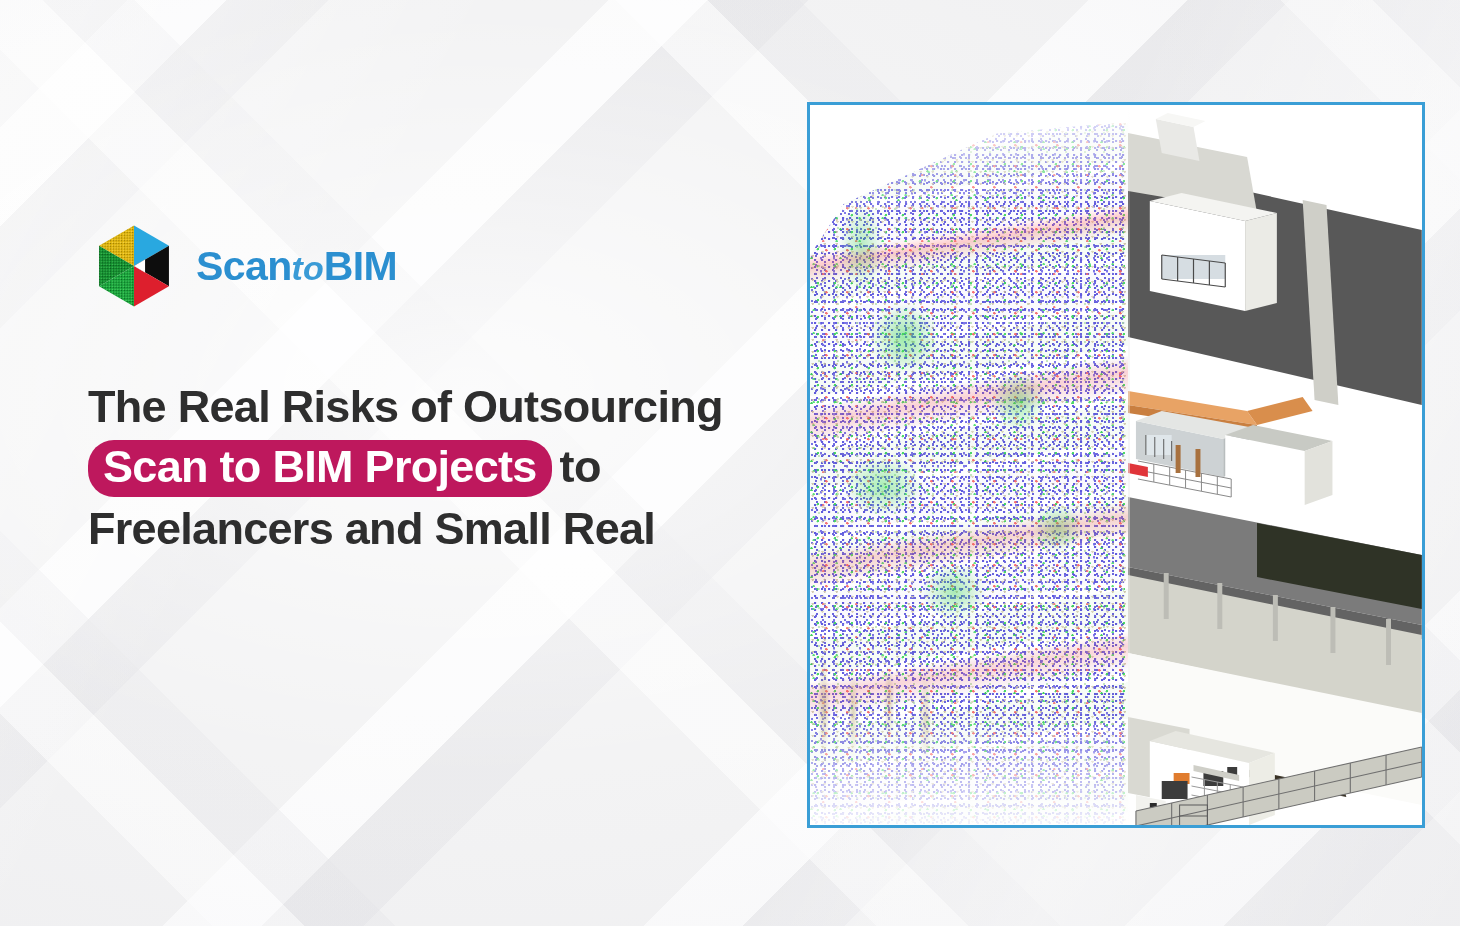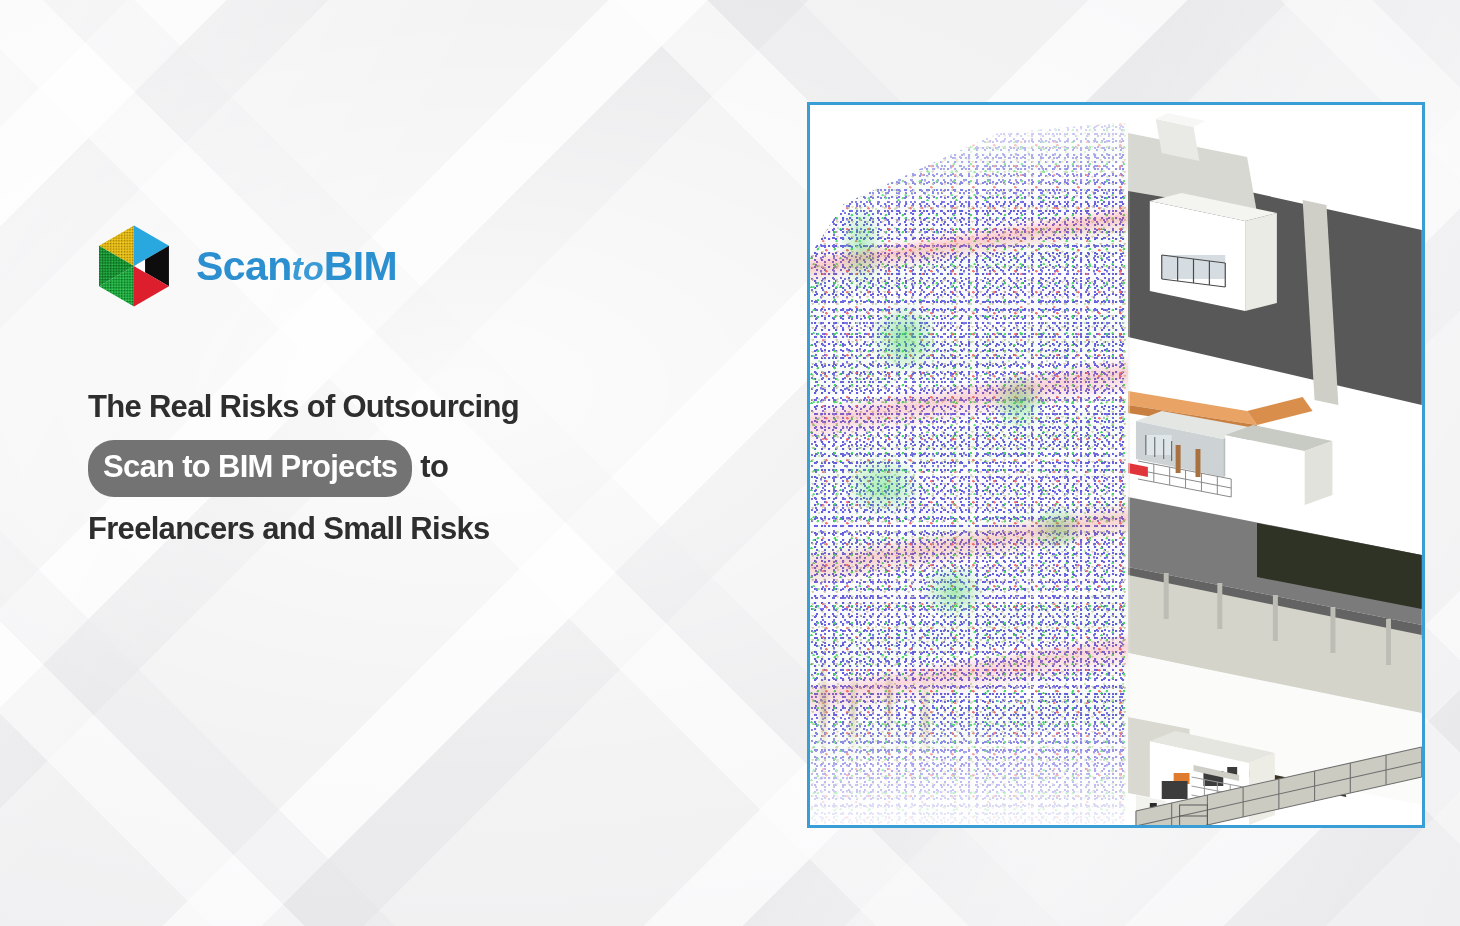--- a/index.html
+++ b/index.html
@@ -63,28 +63,28 @@
     font-size:41px; line-height:1; letter-spacing:-0.6px; white-space:nowrap;
     font-weight:700; color:#2b8fd0;
   }
   .brand-word .w-to {
     font-style:italic; font-weight:600; font-size:34px; color:#3a9bd6; letter-spacing:0px;
   }
 
   
   .headline {
     position:absolute; left:88px; top:378px; width:715px;
-    font-weight:700; font-size:31px; line-height:58px;
+    font-weight:700; font-size:45px; line-height:58px;
     color:#2e2e2e; letter-spacing:-0.7px;
   }
   .hl-line { white-space:nowrap; display:block; }
   .hl-line.l2 { margin-top:2px; }
   .hl-line.l3 { margin-top:3px; }
   .hl-mark {
-    background:#737373; color:#ffffff;
+    background:#be185d; color:#ffffff;
     border-radius:26px; padding:4px 15px 7px 15px;
     display:inline-block; line-height:46px;
   }
   .hl-tail { margin-left:8px; }
 
   
   .panel {
     position:absolute; left:807px; top:102px; width:618px; height:726px;
     border:3px solid #3a9ed6; background:#ffffff; z-index:6; overflow:hidden;
   }
@@ -236,21 +236,21 @@
       <polygon points="50,52 38,45 38,59" fill="#ffffff" opacity="0"></polygon>
     </svg>
     <div class="brand-word">
       <span>Scan</span><span class="w-to">to</span><span>BIM</span>
     </div>
   </div>
 
   <h1 class="headline">
     <span class="hl-line l1">The Real Risks of Outsourcing</span>
     <span class="hl-line l2"><span class="hl-mark">Scan to BIM Projects</span><span class="hl-tail">to</span></span>
-    <span class="hl-line l3">Freelancers and Small Risks</span>
+    <span class="hl-line l3">Freelancers and Small Real</span>
   </h1>
 
 </div>
 
 <div class="panel">
   <div class="panel-inner">
 
     <div class="cloud-clip">
       <div class="cloud">
         <div class="cloud-l c1"></div>

